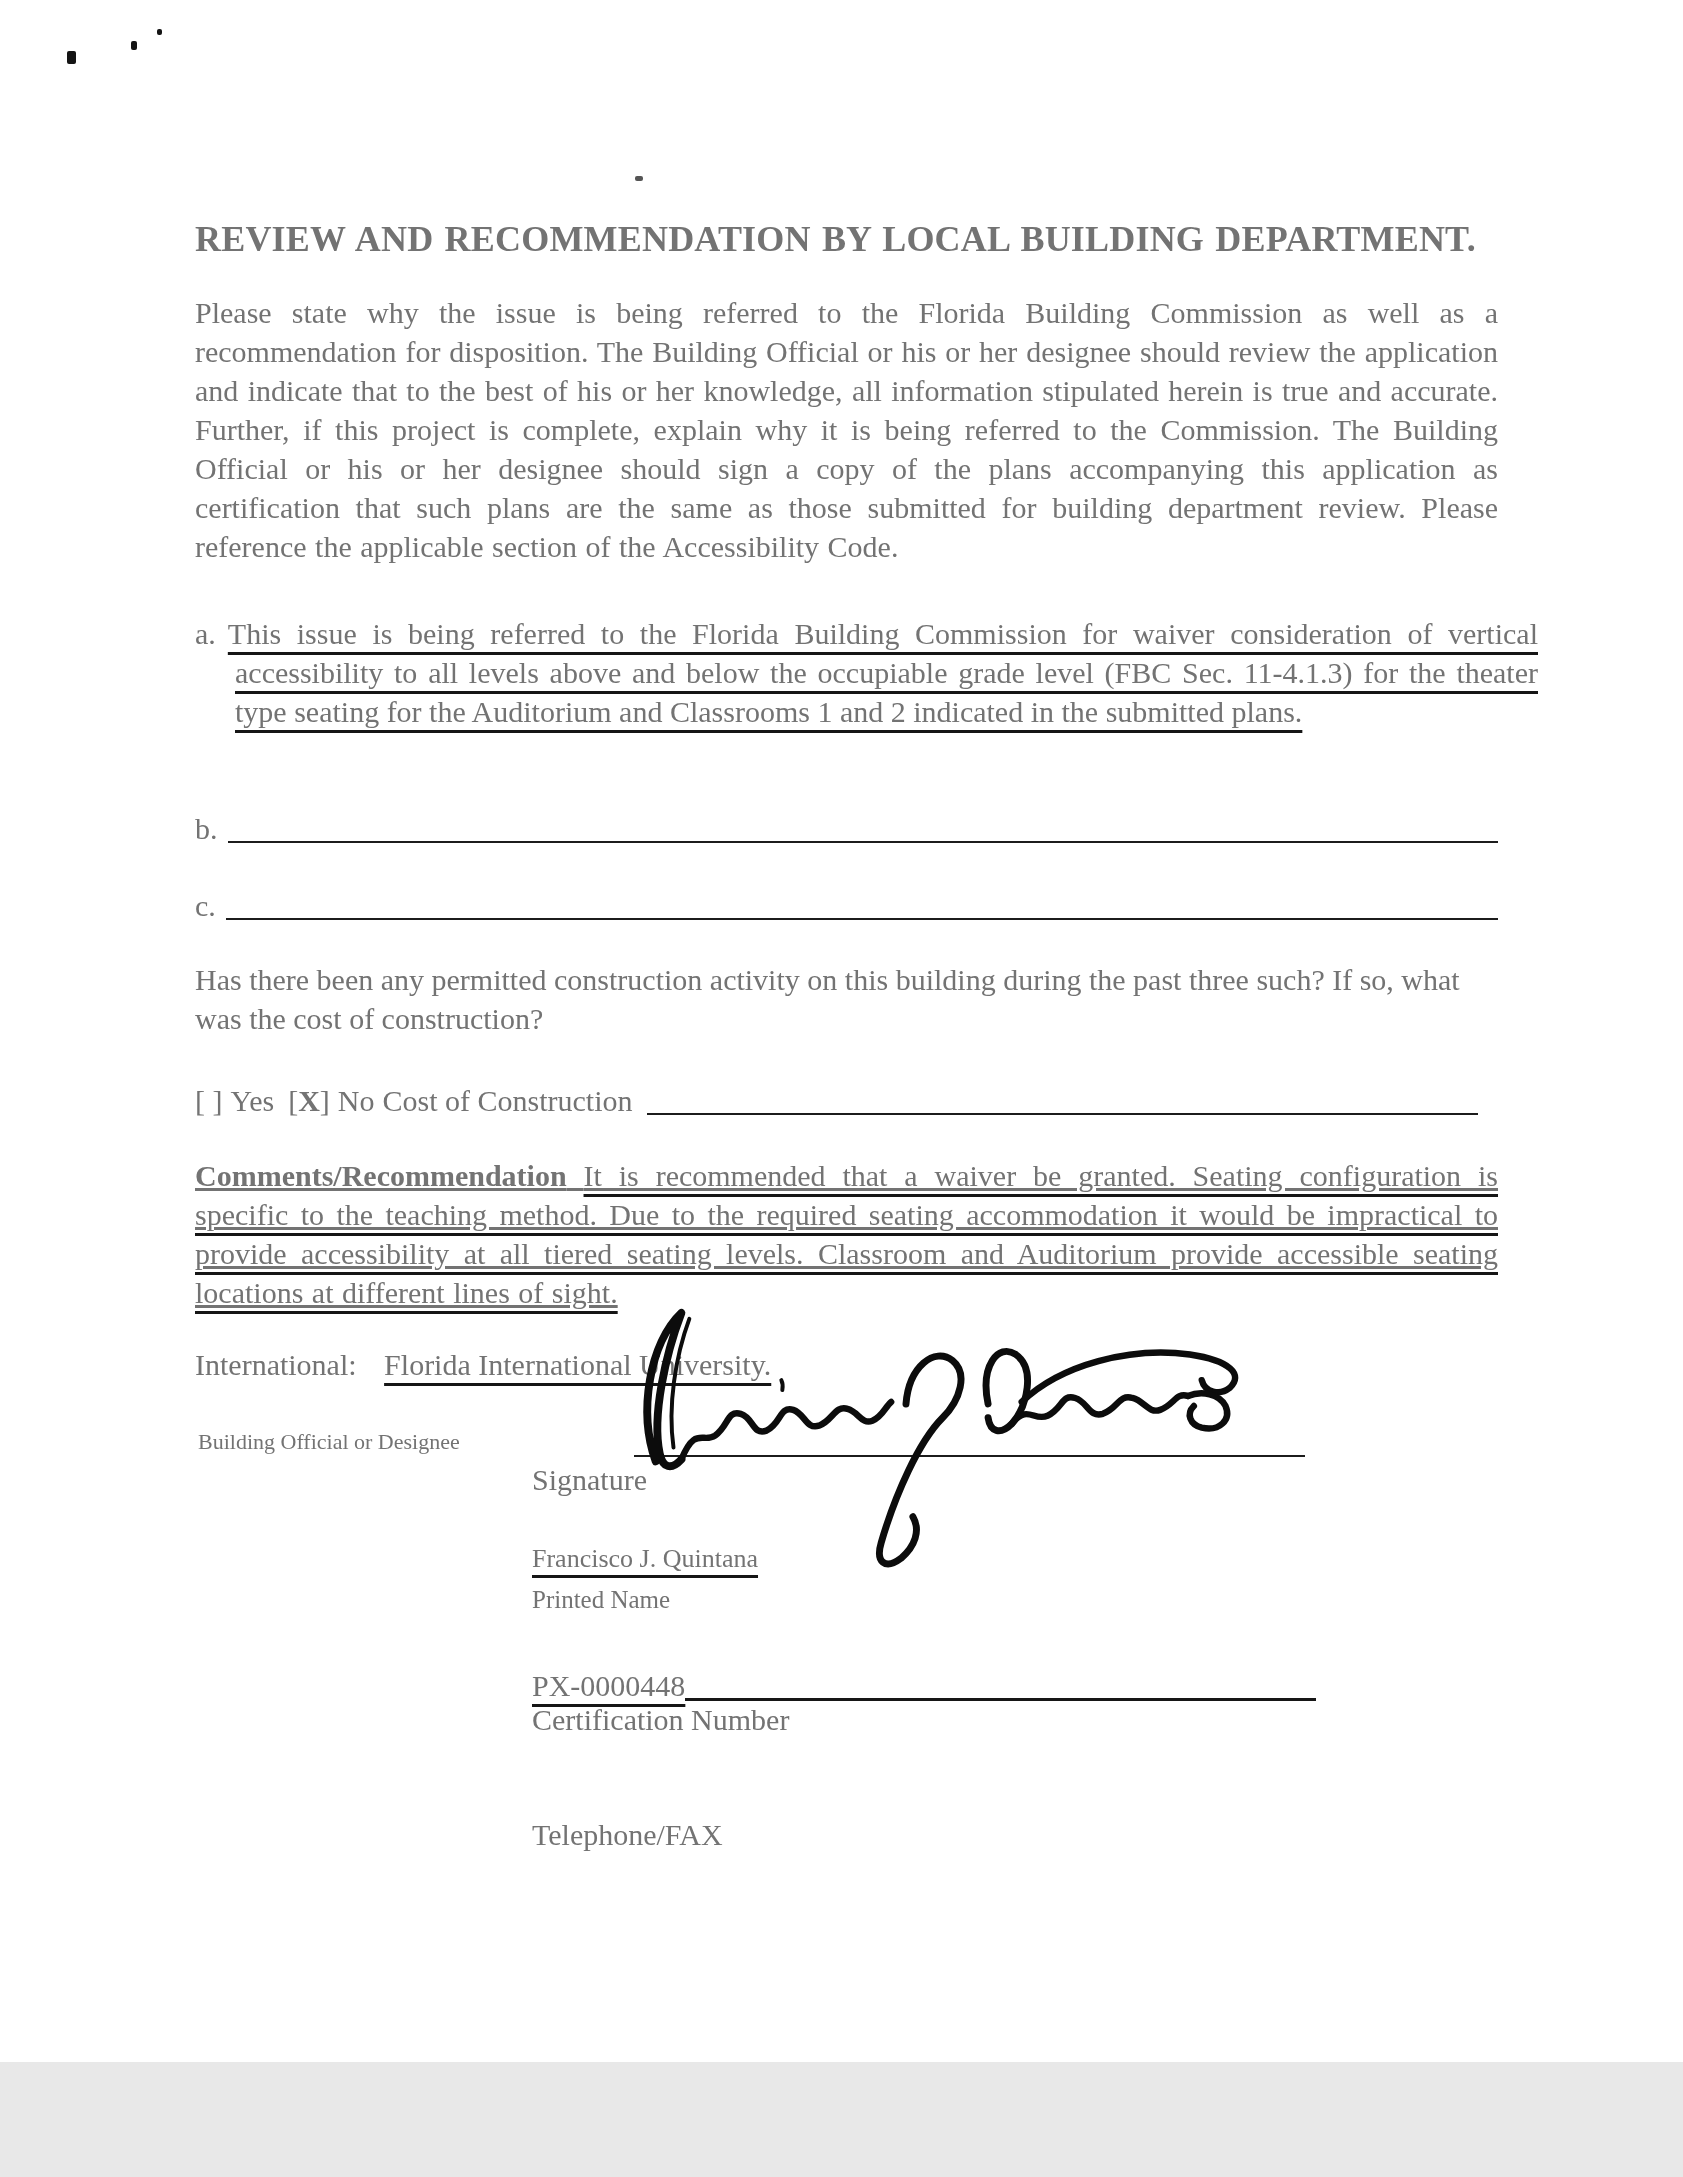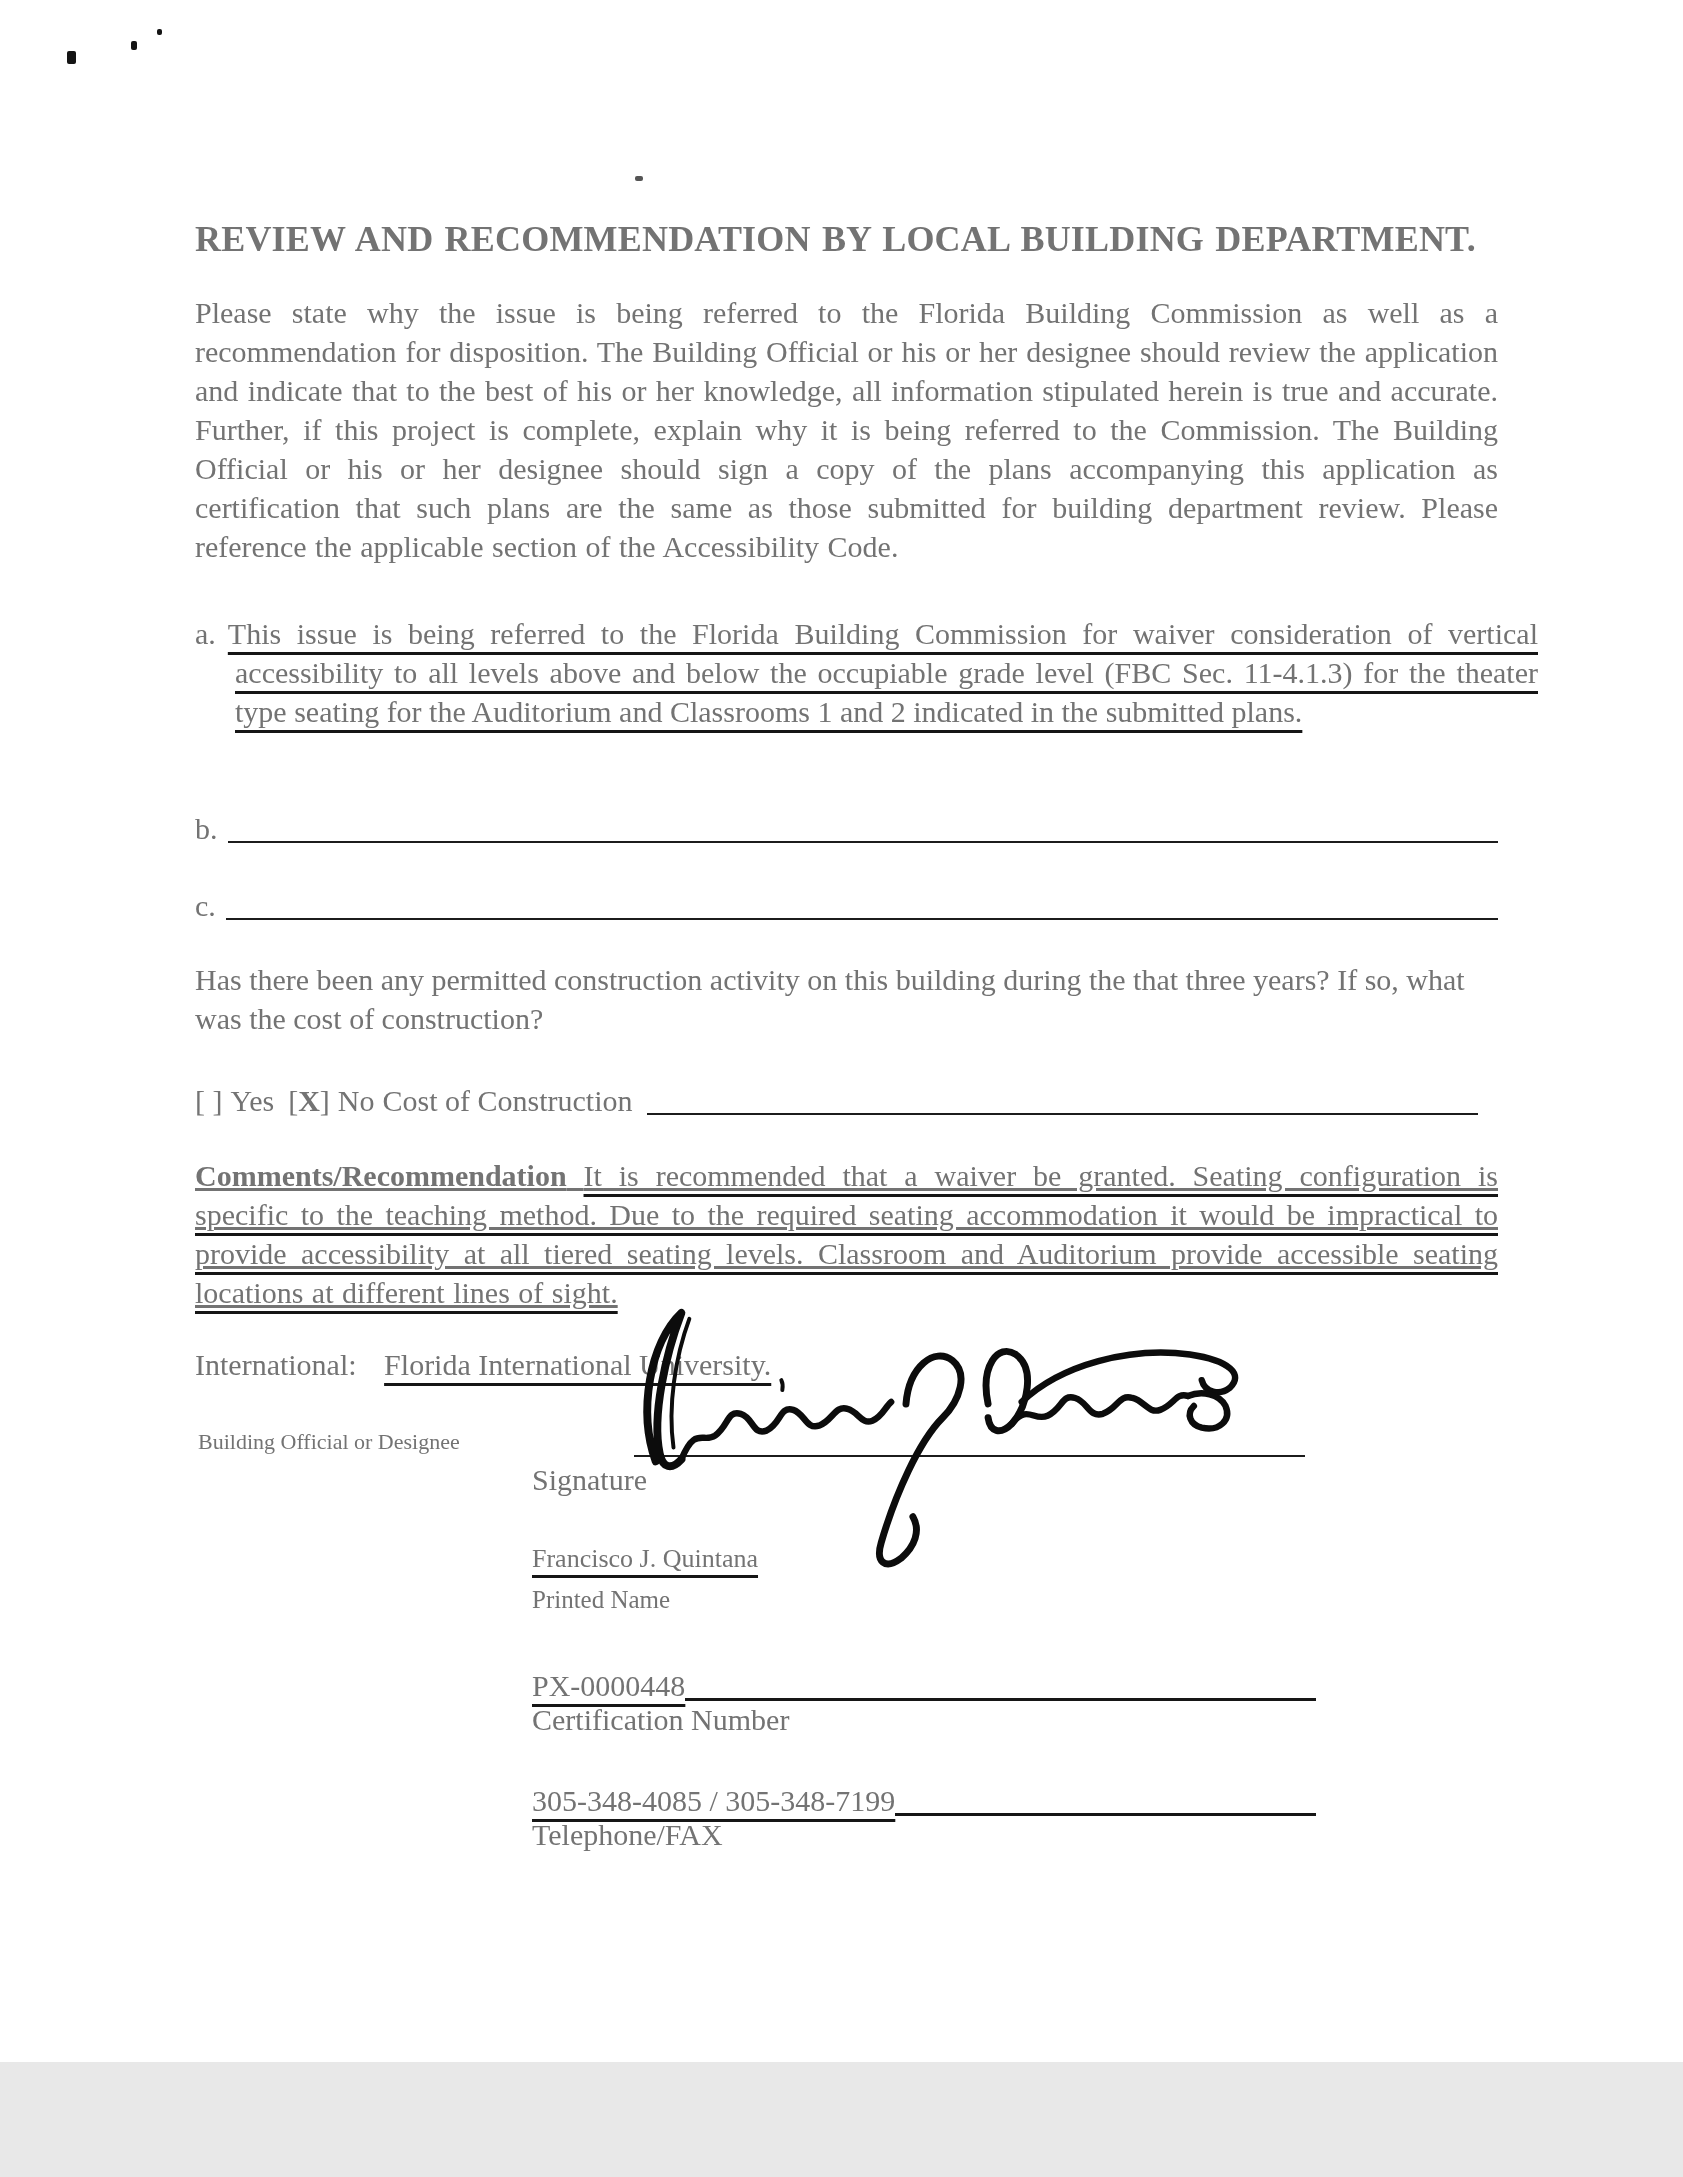--- a/index.html
+++ b/index.html
@@ -108,21 +108,21 @@
   <div class="abs blank-row" style="top:804px;">
     <span>b.</span>
     <span class="fill"></span>
   </div>
 
   <div class="abs blank-row" style="top:881px;">
     <span>c.</span>
     <span class="fill"></span>
   </div>
 
-  <div class="abs body-text construction-q">Has there been any permitted construction activity on this building during the that three years? If so, what was the cost of construction?</div>
+  <div class="abs body-text construction-q">Has there been any permitted construction activity on this building during the past three such? If so, what was the cost of construction?</div>
 
   <div class="abs yesno-row">
     <span>[ ]</span>
     <span class="ml8">Yes</span>
     <span class="ml14">[</span>
     <span class="b">X</span>
     <span>]</span>
     <span class="ml8">No</span>
     <span class="ml8">Cost of Construction</span>
     <span class="fill"></span>
@@ -159,21 +159,17 @@
     <span class="u">Francisco J. Quintana</span>
   </div>
   <div class="abs printed-caption">Printed Name</div>
 
   <div class="abs field-row px-row">
     <span class="u">PX-0000448</span>
     <span class="fill"></span>
   </div>
   <div class="abs cert-caption">Certification Number</div>
 
-  <div class="abs field-row phone-row">
-    <span class="u">305-348-4085 / 305-348-7199</span>
-    <span class="fill"></span>
-  </div>
   <div class="abs phone-caption">Telephone/FAX</div>
 
 
 </div>
 
 
 </body></html>

